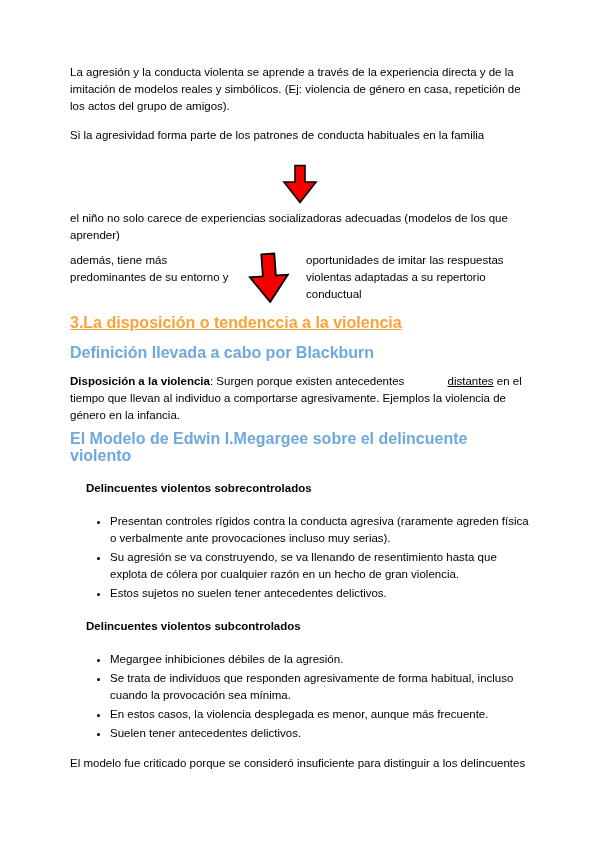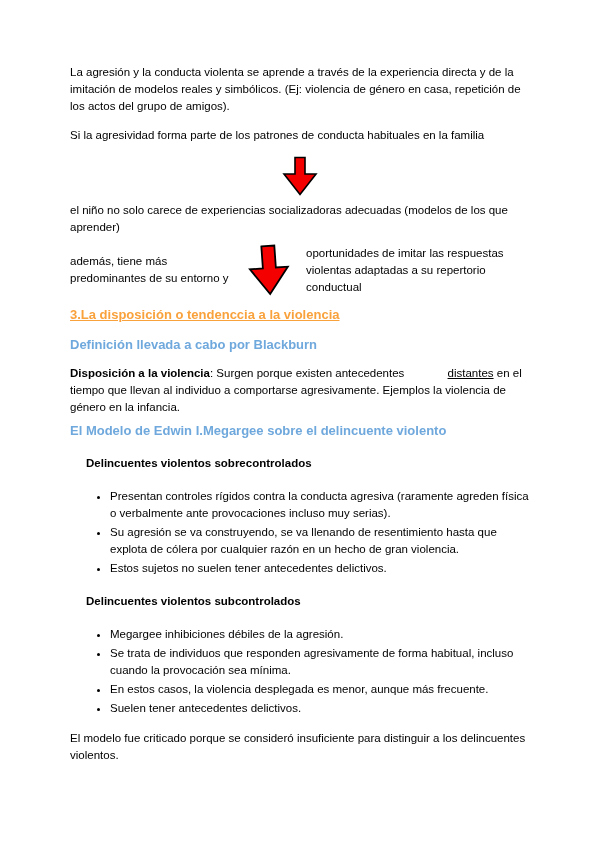--- a/index.html
+++ b/index.html
@@ -5,29 +5,29 @@
   html,body{margin:0;padding:0;background:#ffffff;}
   .page{
     width:600px;height:772px;box-sizing:border-box;
     padding:64px 70px 0 70px;
     background:#ffffff;
     font-family:"Liberation Sans", sans-serif;
     font-size:11.5px;line-height:17px;color:#000000;
     overflow:hidden;
   }
   p{margin:0 0 12px 0;}
-  .para-family{margin-bottom:12px;}
+  .para-family{margin-bottom:20px;}
   .arrow-row{display:flex;justify-content:center;margin:0 0 6px 0;}
   .arrow-row svg{display:block;}
   .para-child{margin-bottom:8px;}
-  .split-row{display:flex;align-items:center;margin:0 0 10px 0;}
+  .split-row{display:flex;margin:0 0 10px 0;}
   .split-left{width:168px;margin:0;}
   .split-arrow{width:62px;display:flex;justify-content:center;align-items:center;}
   .split-right{flex:1;margin:0;padding-left:6px;}
-  h2,h3{font-size:13px;line-height:17px;margin:0;}
+  h2,h3{font-size:16px;line-height:17px;margin:0;}
   .h-orange{color:#F9A13B;font-weight:bold;text-decoration:underline;margin:2px 0 13px 0;}
   .h-blue{color:#6FA8DC;font-weight:bold;margin:0 0 12px 0;}
   .para-def{margin-bottom:6px;}
   .para-def2{margin-bottom:12px;}
   .u{text-decoration:underline;padding-left:40px;}
   .list-title{font-weight:bold;margin:16px;}
   ul{margin:0 0 13px 0;padding:0 0 0 40px;list-style:disc;}
   li{margin:0 0 2px 0;}
   .para-critic{margin:0 0 10px 0;}
   .h-orange-last{margin-top:2px;}

